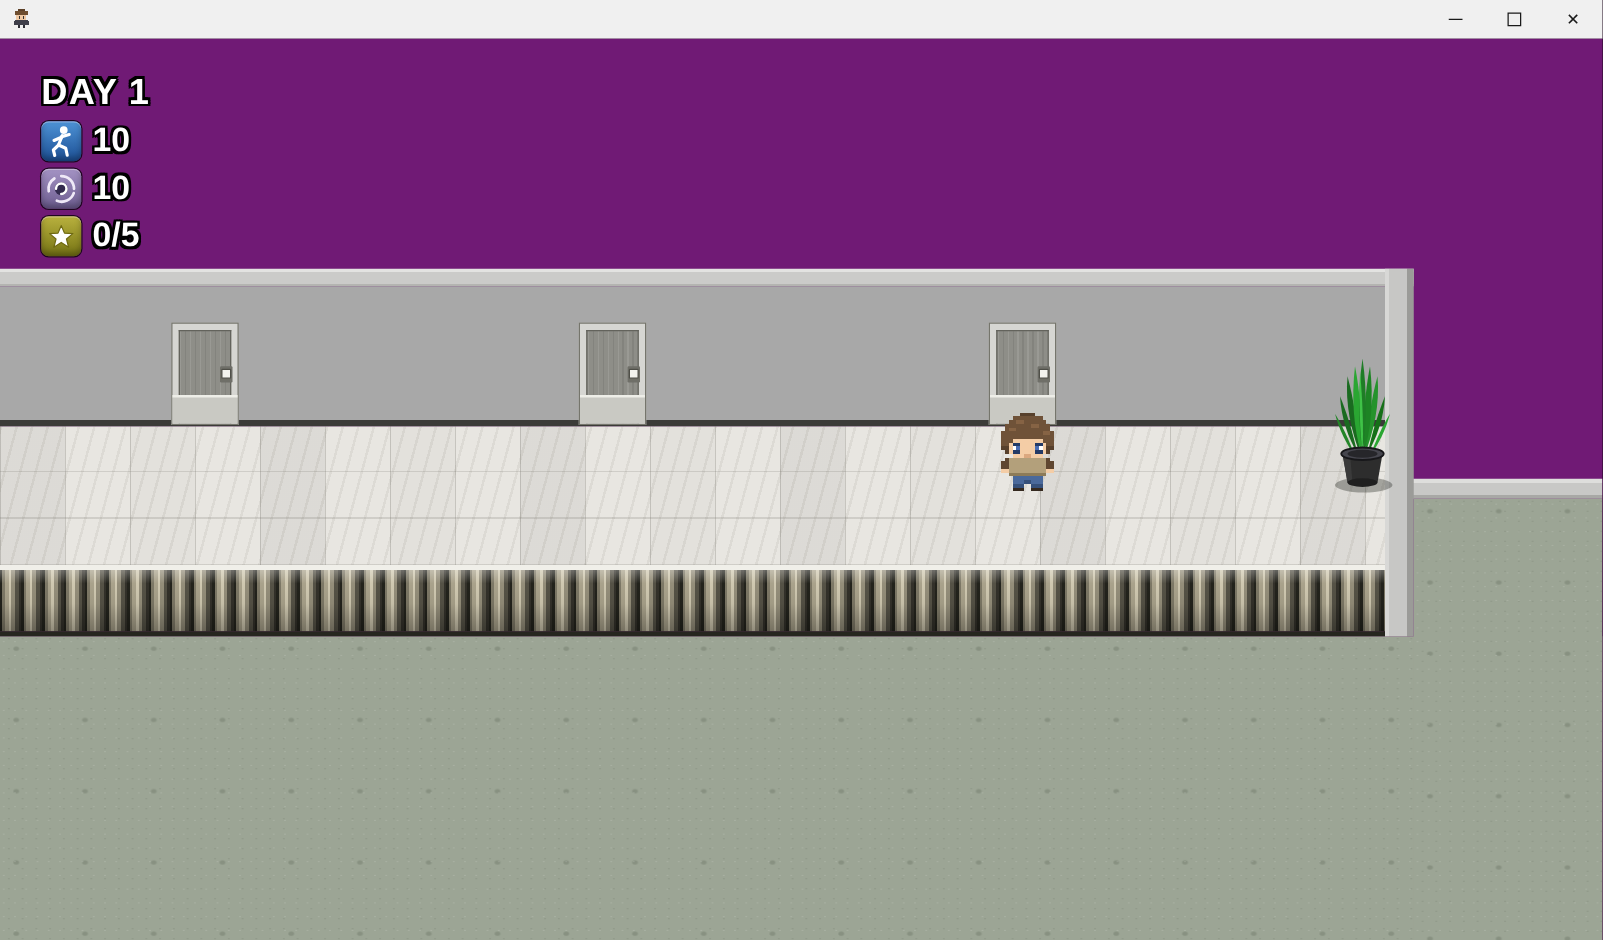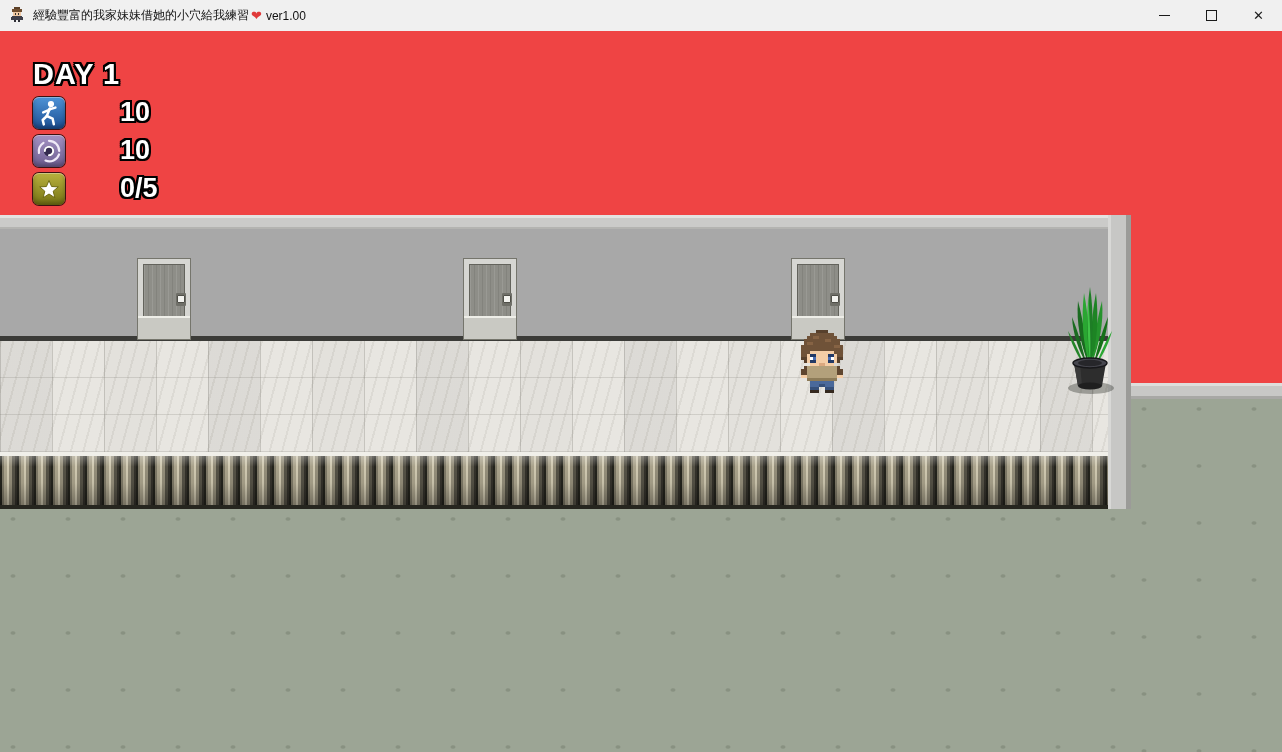--- a/index.html
+++ b/index.html
@@ -70,21 +70,21 @@
   .door-knob{position:absolute;right:5px;top:36px;width:8px;height:8px;background:#f2f2ee;border:1px solid #4f4f48;box-sizing:border-box;border-radius:1px;}
 
   
   .plant{left:1064px;top:252px;width:52px;height:112px;}
   .player{left:798px;top:299px;width:48px;height:63px;}
 
   
   .hud{position:absolute;left:33px;top:27px;}
   .hud-day{font-size:29px;font-weight:bold;color:#fff;letter-spacing:1px;
     text-shadow:-2px -2px 0 #000,2px -2px 0 #000,-2px 2px 0 #000,2px 2px 0 #000,-2px 0 0 #000,2px 0 0 #000,0 -2px 0 #000,0 2px 0 #000;}
-  .hud-row{display:flex;align-items:center;margin-top:5px;height:33px;gap:46px;}
+  .hud-row{display:flex;align-items:center;margin-top:5px;height:33px;}
   .hud-ico{width:32px;height:32px;border-radius:6px;box-shadow:0 0 0 1px rgba(0,0,0,.75), inset 0 1px 0 rgba(255,255,255,.35), inset 0 -3px 5px rgba(0,0,0,.28);display:flex;align-items:center;justify-content:center;}
   .ico-runner{background:linear-gradient(180deg,#4e93d6,#1c4f94);}
   .ico-swirl{background:linear-gradient(180deg,#a493c4,#6d5d90);}
   .ico-star{background:linear-gradient(180deg,#b9b13e,#767414);}
   .hud-val{margin-left:9px;font-size:27px;font-weight:bold;color:#fff;
     text-shadow:-2px -2px 0 #000,2px -2px 0 #000,-2px 2px 0 #000,2px 2px 0 #000,-2px 0 0 #000,2px 0 0 #000,0 -2px 0 #000,0 2px 0 #000;}
 </style>
 </head>
 <body>
 
@@ -96,39 +96,34 @@
         <rect x="3" y="2" width="10" height="3" fill="#6f4e30"></rect>
       <rect x="4" y="5" width="8" height="4" fill="#f0c9a4"></rect>
       <rect x="6" y="6" width="1" height="2" fill="#333"></rect>
         <rect x="9" y="6" width="1" height="2" fill="#333"></rect>
       <rect x="3" y="9" width="10" height="4" fill="#3f3f4a"></rect>
       <rect x="2" y="10" width="1" height="3" fill="#3f3f4a"></rect>
         <rect x="13" y="10" width="1" height="3" fill="#3f3f4a"></rect>
       <rect x="5" y="13" width="2" height="2" fill="#2e2e36"></rect>
         <rect x="9" y="13" width="2" height="2" fill="#2e2e36"></rect>
     </svg>
-    <div class="title-text">
-      <span>經驗豐富的我家妹妹借她的小穴給我練習</span>
-      <span class="heart">❤</span>
-      <span>ver1.00</span>
-    </div>
     <div class="tb-controls">
       <div class="tb-btn">
           <span class="glyph-min"></span>
         </div>
       <div class="tb-btn">
           <span class="glyph-max"></span>
         </div>
       <div class="tb-btn">
           <span class="glyph-close">✕</span>
         </div>
     </div>
   </div>
 
-  <div class="game" style="background-color: #ef4444;">
+  <div class="game" style="background-color: #701a75; text-align: right;">
 
     <div class="ground ground-bottom" style="background-color: rgb(156, 165, 149);"></div>
     <div class="ground ground-right" style="background-color: rgb(156, 165, 149);"></div>
     <div class="trim-right-h"></div>
 
     <div class="marble" style="background-color: rgb(232, 230, 225);"></div>
     <div class="floor-edge"></div>
     <div class="ledge"></div>
     <div class="ledge-edge"></div>
 

